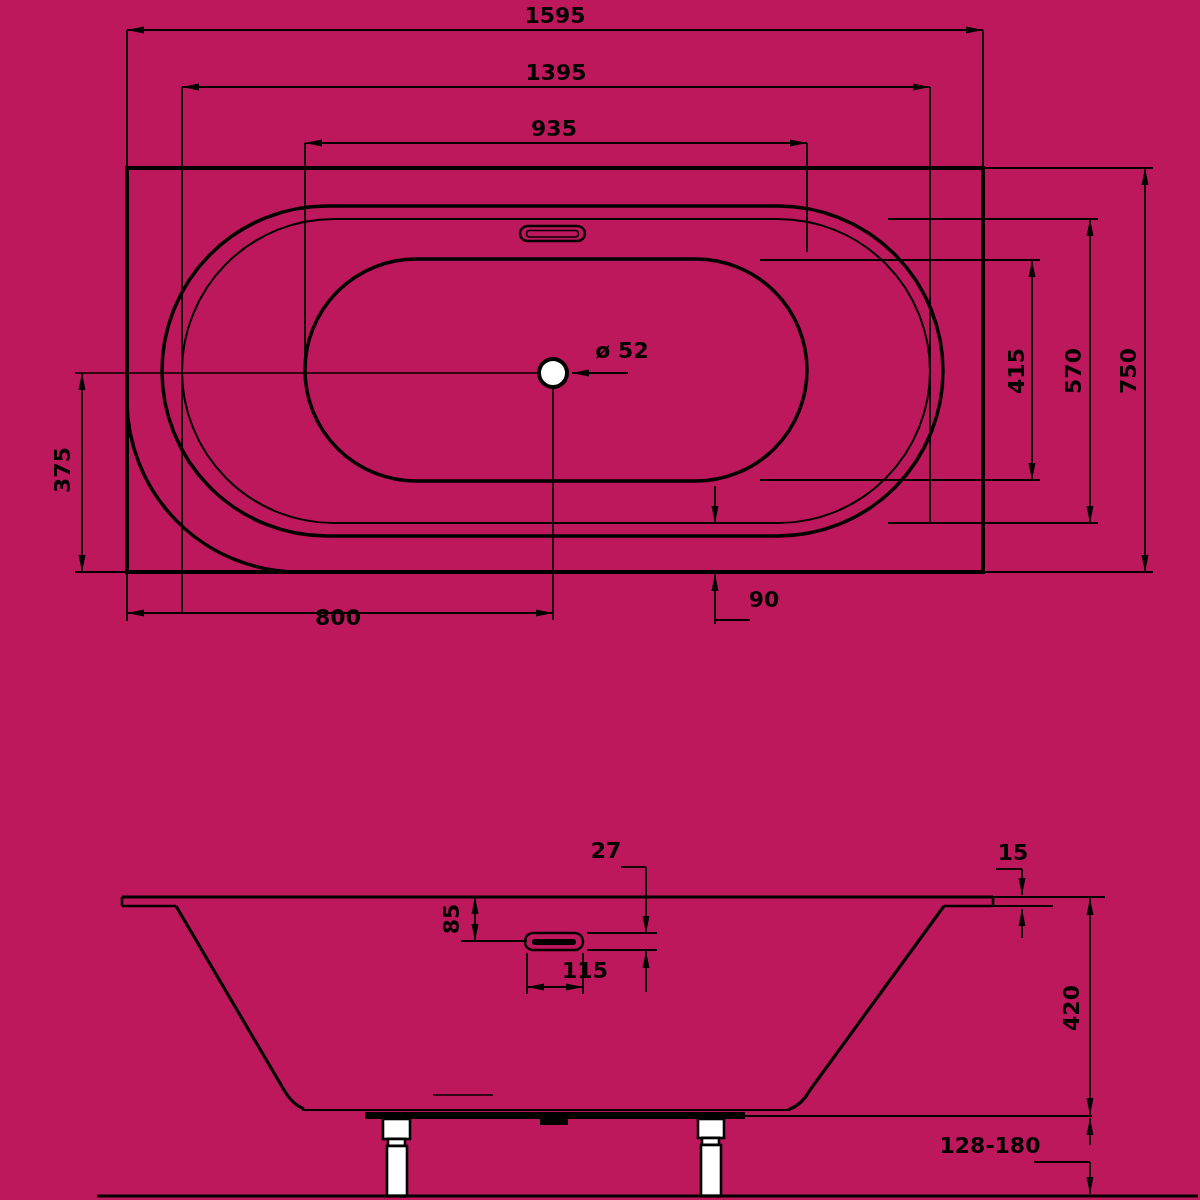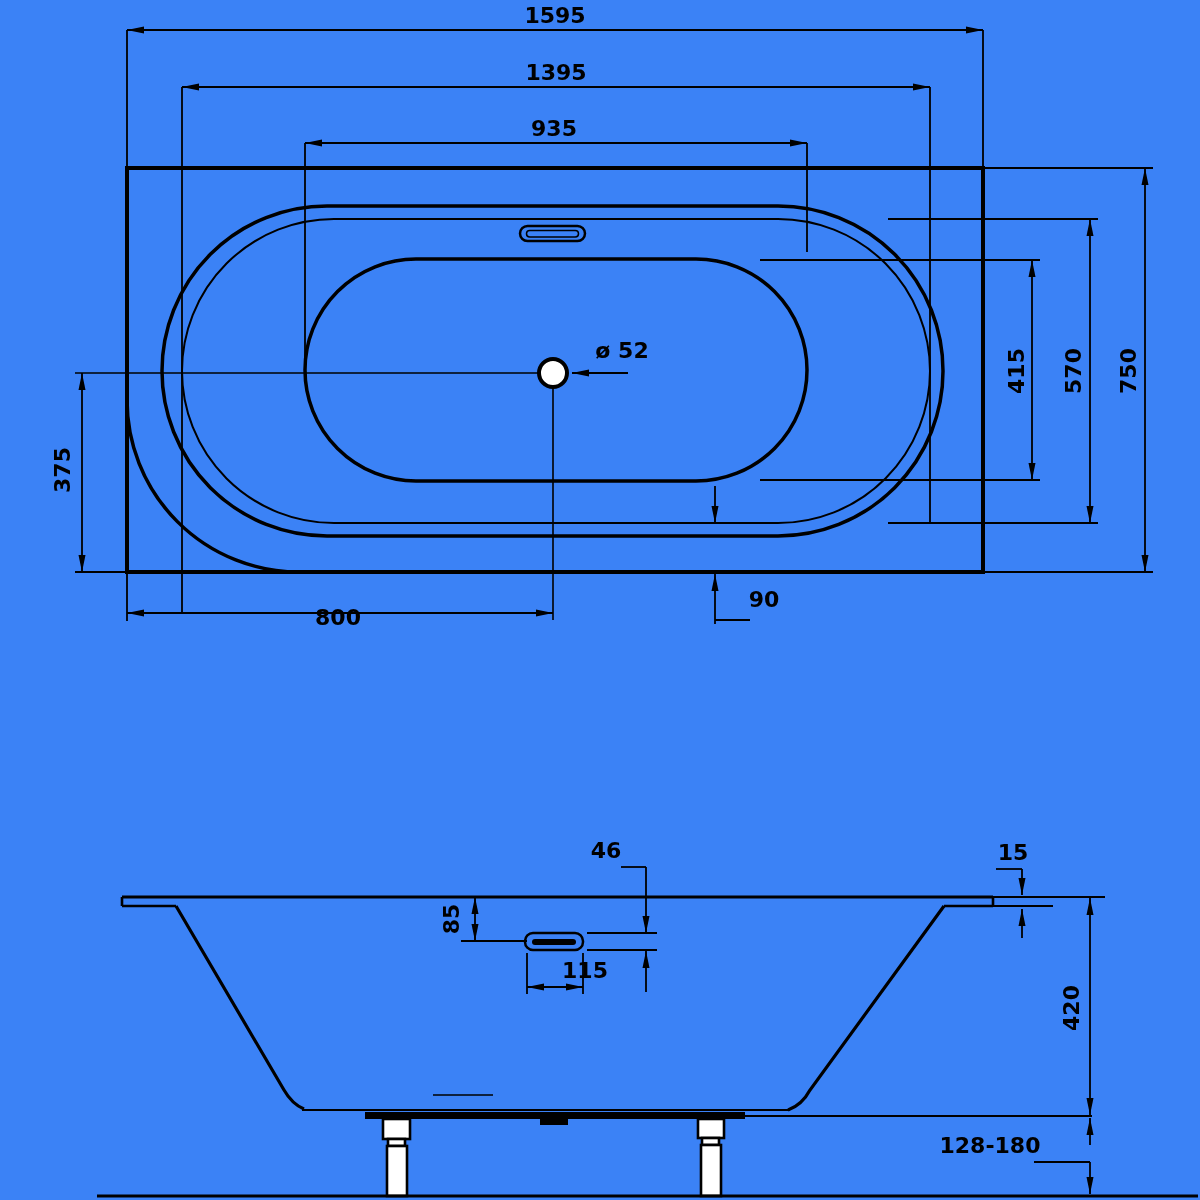--- a/index.html
+++ b/index.html
@@ -1,19 +1,19 @@
 <!DOCTYPE html>
 <html><head>
 <meta charset="utf-8">
 <style>
   html,body{margin:0;padding:0;background:#fff;}
   .canvas{
     position:relative;
     width:1200px;height:1200px;
-    background:#3b82f6;
+    background:#be185d;
     font-family:"DejaVu Sans", sans-serif;
     overflow:hidden;
   }
   svg{position:absolute;left:0;top:0;}
   .ln{stroke:#000;fill:none;stroke-linecap:butt;}
   .w15{stroke-width:1.5px;}
   .w16{stroke-width:1.6px;}
   .w20{stroke-width:2px;}
   .w25{stroke-width:2.5px;}
   .w26{stroke-width:2.6px;}
@@ -198,20 +198,20 @@
 <div class="dim-label" style="left:556px;top:73px;">1395</div>
 <div class="dim-label" style="left:554px;top:129px;">935</div>
 <div class="dim-label" style="left:622px;top:351px;">ø 52</div>
 <div class="dim-label vert" style="left:1017px;top:371px;">415</div>
 <div class="dim-label vert" style="left:1074px;top:371px;">570</div>
 <div class="dim-label vert" style="left:1129px;top:371px;">750</div>
 <div class="dim-label vert" style="left:63px;top:470px;">375</div>
 <div class="dim-label" style="left:338px;top:596px;margin-top:22px;">800</div>
 <div class="dim-label" style="left:764px;top:600px;">90</div>
 
-<div class="dim-label" style="left:606px;top:851px;">46</div>
+<div class="dim-label" style="left:606px;top:851px;">27</div>
 <div class="dim-label" style="left:985px;top:853px;margin-left:28px;">15</div>
 <div class="dim-label vert" style="left:452px;top:919px;">85</div>
 <div class="dim-label" style="left:585px;top:971px;">115</div>
 <div class="dim-label vert" style="left:1072px;top:1008px;">420</div>
 <div class="dim-label" style="left:990px;top:1146px;">128-180</div>
 
 </div>
 
 </body></html>

